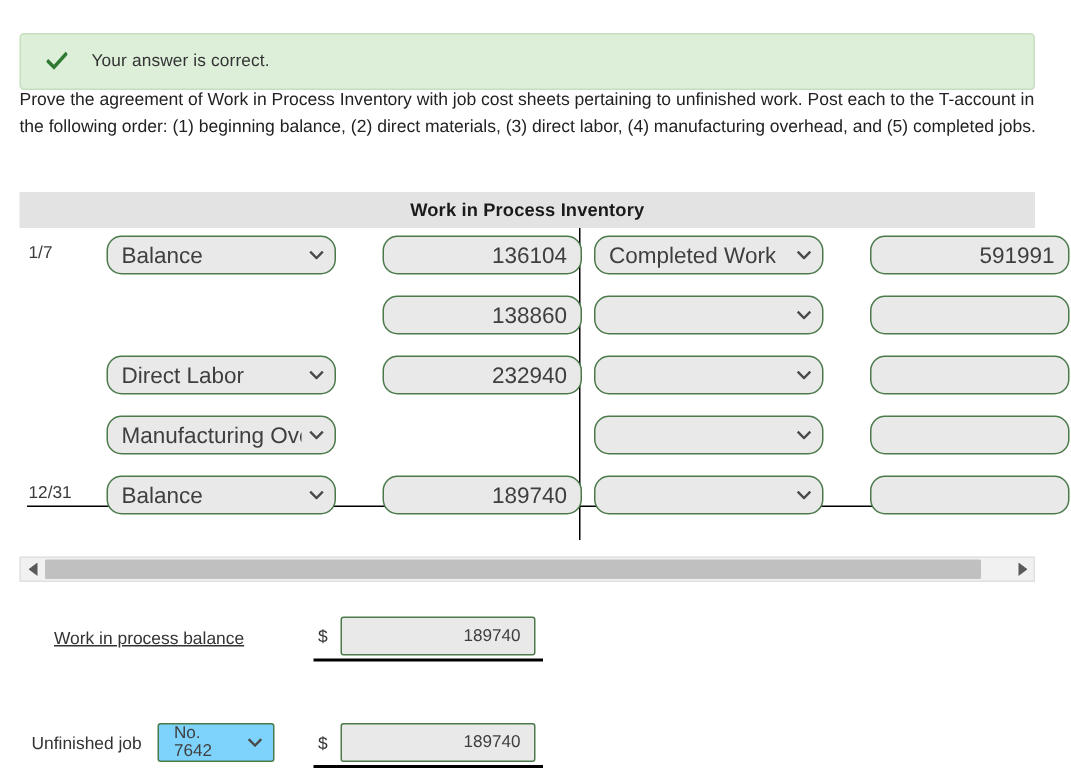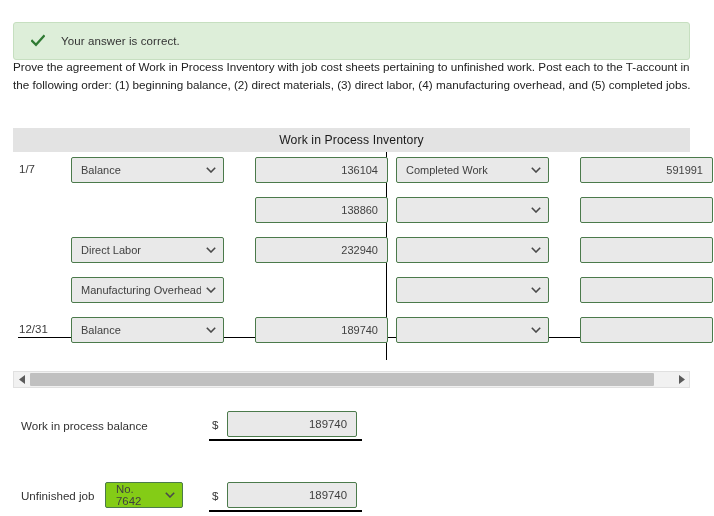--- a/index.html
+++ b/index.html
@@ -34,21 +34,21 @@
   }
 
   
   .taccount { position:absolute; left:0px; top:128px; width:714px; }
   .t-header {
     position:absolute; left:13px; top:0; width:677px; height:24px;
     background:#e3e3e3;
     display:flex; align-items:center; justify-content:center;
   }
   .t-header-title {
-    font-size:12.2px; font-weight:normal; color:#1a1a1a; letter-spacing:.1px;
+    font-size:12.2px; font-weight:bold; color:#1a1a1a; letter-spacing:.1px;
   }
   .t-body { position:absolute; left:0; top:24px; width:714px; }
 
   .t-divider {
     position:absolute; left:386px; top:0px; width:1px; height:208px;
     background:#000;
   }
   .t-rule {
     position:absolute; left:18px; top:185px; width:682px; height:1px;
     background:#000;
@@ -60,22 +60,22 @@
   .row-date {
     position:absolute; left:19px; top:11px; width:46px;
     font-size:11.5px; color:#3a3a3a;
   }
 
   
   .sel, .amt {
     position:absolute; top:5px; height:26px;
     background:#e9e9e9;
     border:1px solid #4b7a4b;
-    border-radius:2px;
-    font-size:11px; color:#3f3f3f;
+    border-radius:10px;
+    font-size:15px; color:#3f3f3f;
     font-family:"Liberation Sans", sans-serif;
   }
   .sel {
     display:flex; align-items:center; padding-left:9px; padding-right:22px;
   }
   .sel .sel-label { white-space:nowrap; overflow:hidden; }
   .sel .chev {
     position:absolute; right:7px; top:50%; transform:translateY(-50%);
     width:10px; height:6px; line-height:0; color:#4a4a4a;
   }
@@ -120,21 +120,21 @@
   .ans-input {
     position:absolute; height:26px; background:#e9e9e9;
     border:1px solid #4b7a4b; border-radius:2px;
     display:flex; align-items:center; justify-content:flex-end;
     padding-right:9px; font-size:11.4px; color:#3f3f3f;
   }
   .ans-underline {
     position:absolute; height:2px; background:#000;
   }
   .job-sel {
-    position:absolute; height:26px; background:#84cc16;
+    position:absolute; height:26px; background:#7dd3fc;
     border:1px solid #4b7a4b; border-radius:2px;
     display:flex; align-items:center; padding-left:10px; padding-right:22px;
     font-size:11.4px; color:#3f3f3f;
   }
   .job-sel .chev {
     position:absolute; right:7px; top:50%; transform:translateY(-50%);
     width:10px; height:6px; line-height:0; color:#4a4a4a;
   }
   .job-sel .chev svg { display:block; }
 </style>
@@ -278,21 +278,21 @@
       <span class="hs-thumb"></span>
     </span>
     <span class="hs-arrow">
       <svg width="7" height="9" viewBox="0 0 7 9">
           <path d="M1 0 L1 9 L7 4.5 Z" fill="currentColor"></path>
         </svg>
     </span>
   </div>
 
   <div class="ans">
-    <span class="ans-label" style="left:21px; top:419px;">Work in process balance</span>
+    <span class="ans-label" style="left:36px; top:419px;text-decoration:underline;">Work in process balance</span>
     <span class="dollar" style="left:212px; top:418px;">$</span>
     <span class="ans-input" style="left:227px; top:411px; width:130px;">189740</span>
     <span class="ans-underline" style="left:209px; top:439px; width:153px;"></span>
   </div>
 
   <div class="ans">
     <span class="ans-label" style="left:21px; top:489px;">Unfinished job</span>
     <span class="job-sel" style="left:105px; top:482px; width:78px;">
       <span>No. 7642</span>
       <span class="chev">

